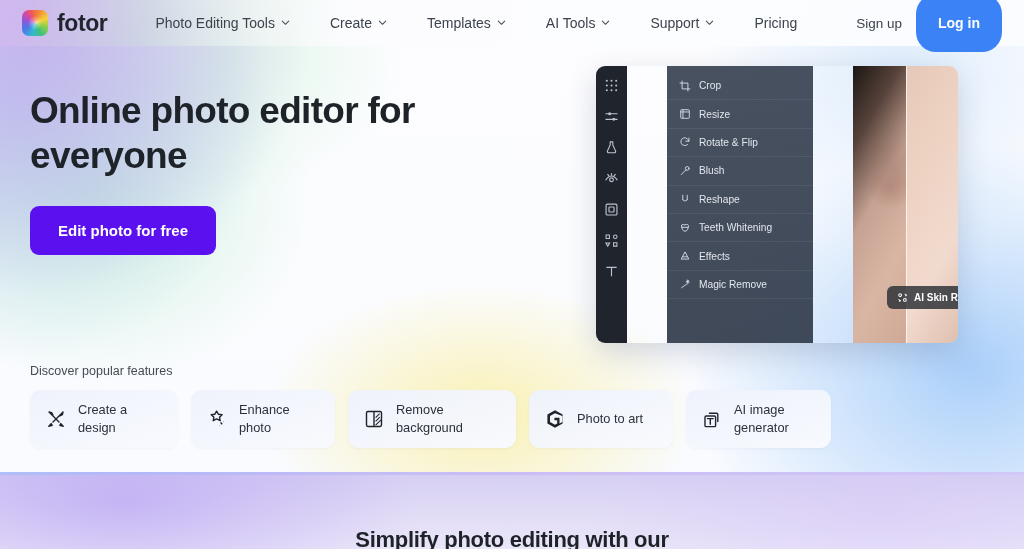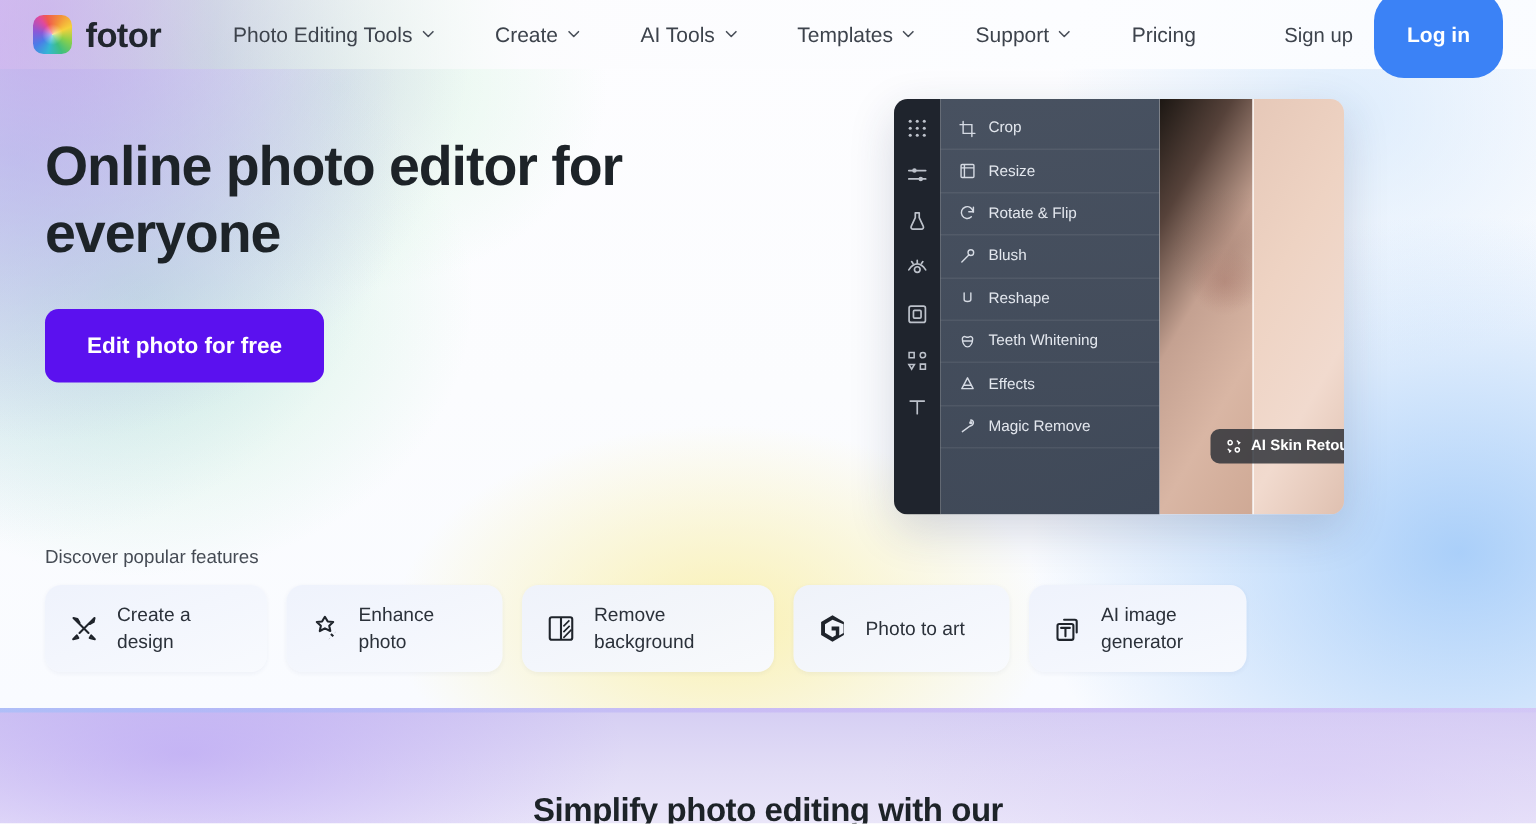--- a/index.html
+++ b/index.html
@@ -104,23 +104,24 @@
     display: flex; align-items: center; gap: 11px; padding: 0 15px;
     cursor: pointer; box-shadow: 0 1px 3px rgba(40,60,110,0.05);
     flex: 0 0 auto;
   }
   .feature-icon { width: 22px; height: 22px; flex: 0 0 22px; color: #1f242b; }
   .feature-icon svg { display: block; width: 22px; height: 22px; }
   .feature-text { font-size: 12.8px; line-height: 1.42; color: #2b313a; }
 
   
   .editor {
-    position: absolute; left: 596px; top: 66px; width: 300px; height: 277px;
+    position: absolute; left: 596px; top: 66px; width: 362px; height: 277px;
     border-radius: 9px; overflow: hidden; display: flex;
     box-shadow: 0 10px 30px rgba(40,50,90,0.18);
+    gap: 40px;
   }
   .editor-rail {
     width: 31px; background: #1f242d; display: flex; flex-direction: column;
     align-items: center; padding-top: 12px; gap: 16px; flex: 0 0 31px;
   }
   .rail-ico { width: 15px; height: 15px; color: #cfd4dd; opacity: .9; cursor: pointer; }
   .rail-ico svg { display: block; width: 15px; height: 15px; }
   .editor-menu {
     width: 146px; flex: 0 0 146px;
     background: linear-gradient(180deg, rgba(58,68,84,0.93) 0%, rgba(50,60,76,0.93) 100%);
@@ -197,30 +198,30 @@
       <div class="nav-item">
         <span>Create</span>
         <span class="chev">
           <svg viewBox="0 0 10 10">
               <path d="M1.5 3.5L5 7L8.5 3.5" stroke="#4a505a" stroke-width="1.2" fill="none" stroke-linecap="round" stroke-linejoin="round"></path>
             </svg>
         </span>
       </div>
 
       <div class="nav-item">
-        <span>AI Tools</span>
+        <span>Templates</span>
         <span class="chev">
           <svg viewBox="0 0 10 10">
               <path d="M1.5 3.5L5 7L8.5 3.5" stroke="#4a505a" stroke-width="1.2" fill="none" stroke-linecap="round" stroke-linejoin="round"></path>
             </svg>
         </span>
       </div>
 
       <div class="nav-item">
-        <span>Templates</span>
+        <span>AI Tools</span>
         <span class="chev">
           <svg viewBox="0 0 10 10">
               <path d="M1.5 3.5L5 7L8.5 3.5" stroke="#4a505a" stroke-width="1.2" fill="none" stroke-linecap="round" stroke-linejoin="round"></path>
             </svg>
         </span>
       </div>
 
       <div class="nav-item">
         <span>Support</span>
         <span class="chev">

